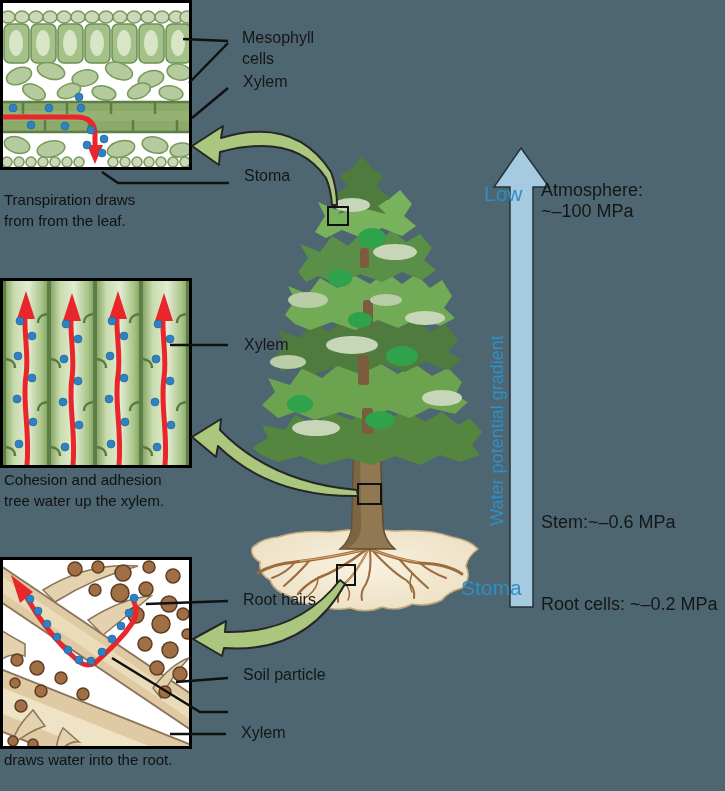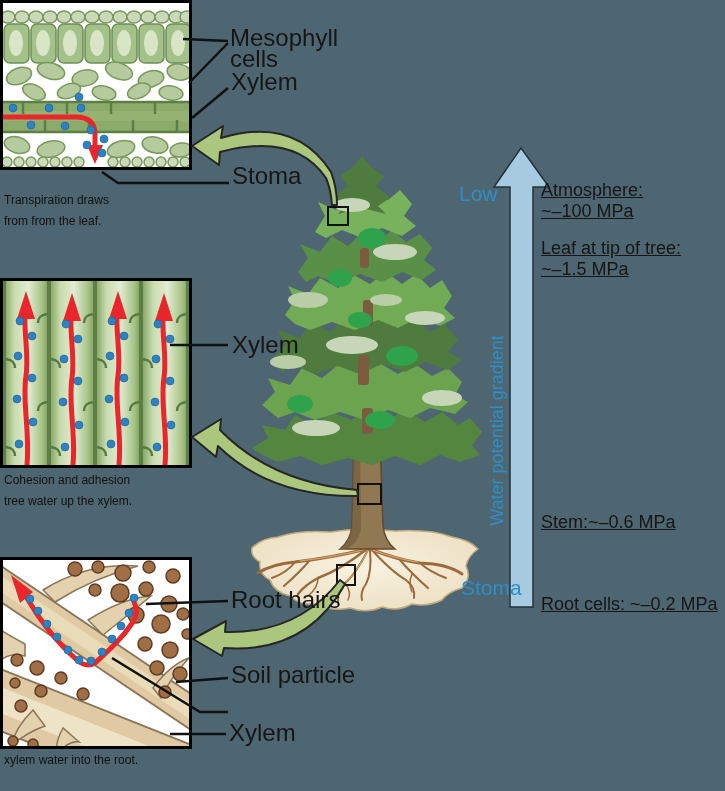--- a/index.html
+++ b/index.html
@@ -4,24 +4,24 @@
 <style>
   html,body{margin:0;padding:0;}
   .stage{position:relative;width:725px;height:791px;background:#4d6671;overflow:hidden;
          font-family:"Liberation Sans", sans-serif;}
   .inset{position:absolute;left:0;background:#fff;border:3px solid #000;box-sizing:border-box;}
   #inset-leaf{top:0;width:192px;height:170px;}
   #inset-stem{top:278px;width:192px;height:190px;}
   #inset-root{top:557px;width:192px;height:192px;}
   .inset svg{display:block;}
   .overlay{position:absolute;left:0;top:0;pointer-events:none;}
-  .caption{position:absolute;left:4px;color:#111;font-size:12px;line-height:20.5px;}
+  .caption{position:absolute;left:4px;color:#111;font-size:15px;line-height:20.5px;}
   .caption span{display:block;}
-  .lbl{position:absolute;color:#161616;font-size:24px;line-height:21px;}
-  .reading{position:absolute;left:541px;color:#161616;font-size:18px;line-height:21px;text-decoration:underline;}
+  .lbl{position:absolute;color:#161616;font-size:16px;line-height:21px;margin-left:12px;}
+  .reading{position:absolute;left:541px;color:#161616;font-size:18px;line-height:21px;}
   .reading span{display:block;}
   .bluetxt{position:absolute;color:#2e8fc6;font-size:21px;}
   .rot{position:absolute;left:337px;top:420px;width:320px;text-align:center;
        color:#2e8fc6;font-size:18px;transform:rotate(-90deg);}
   
   .redline{stroke:#e8262b;stroke-width:5;fill:none;stroke-linecap:round;}
   .redhead{fill:#e8262b;}
   .wd{fill:#2e82c4;stroke:#1c5f91;stroke-width:.6;}
   .cellstroke{stroke:#78995c;stroke-width:1.5;}
   .ptr{stroke:#111;stroke-width:2.5;fill:none;}
@@ -400,43 +400,39 @@
 
   <div class="caption" style="top:190px">
     <span>Transpiration draws</span>
       <span>from from the leaf.</span>
   </div>
   <div class="caption" style="top:470px">
     <span>Cohesion and adhesion</span>
       <span>tree water up the xylem.</span>
   </div>
   <div class="caption" style="top:750px">
-      <span>xylem water into the root.</span>
+      <span>draws water into the root.</span>
   </div>
 
   <div class="lbl" style="left:230px;top:27px;width:96px">Mesophyll cells</div>
   <div class="lbl" style="left:231px;top:71px">Xylem</div>
   <div class="lbl" style="left:232px;top:165px">Stoma</div>
   <div class="lbl" style="left:232px;top:334px">Xylem</div>
   <div class="lbl" style="left:231px;top:589px">Root hairs</div>
   <div class="lbl" style="left:231px;top:664px">Soil particle</div>
   <div class="lbl" style="left:229px;top:722px">Xylem</div>
 
   <div class="reading" style="top:180px">
     <span>Atmosphere:</span>
       <span>~–100 MPa</span>
   </div>
-  <div class="reading" style="top:238px">
-    <span>Leaf at tip of tree:</span>
-      <span>~–1.5 MPa</span>
-  </div>
   <div class="reading" style="top:512px">
     <span>Stem:~–0.6 MPa</span>
   </div>
   <div class="reading" style="top:594px">
     <span>Root cells: ~–0.2 MPa</span>
   </div>
 
-  <div class="bluetxt" style="left:459px;top:182px">Low</div>
+  <div class="bluetxt" style="left:484px;top:182px">Low</div>
   <div class="bluetxt" style="left:461px;top:576px">Stoma</div>
   <div class="rot">Water potential gradient</div>
 
 </div>
 
 </body></html>

